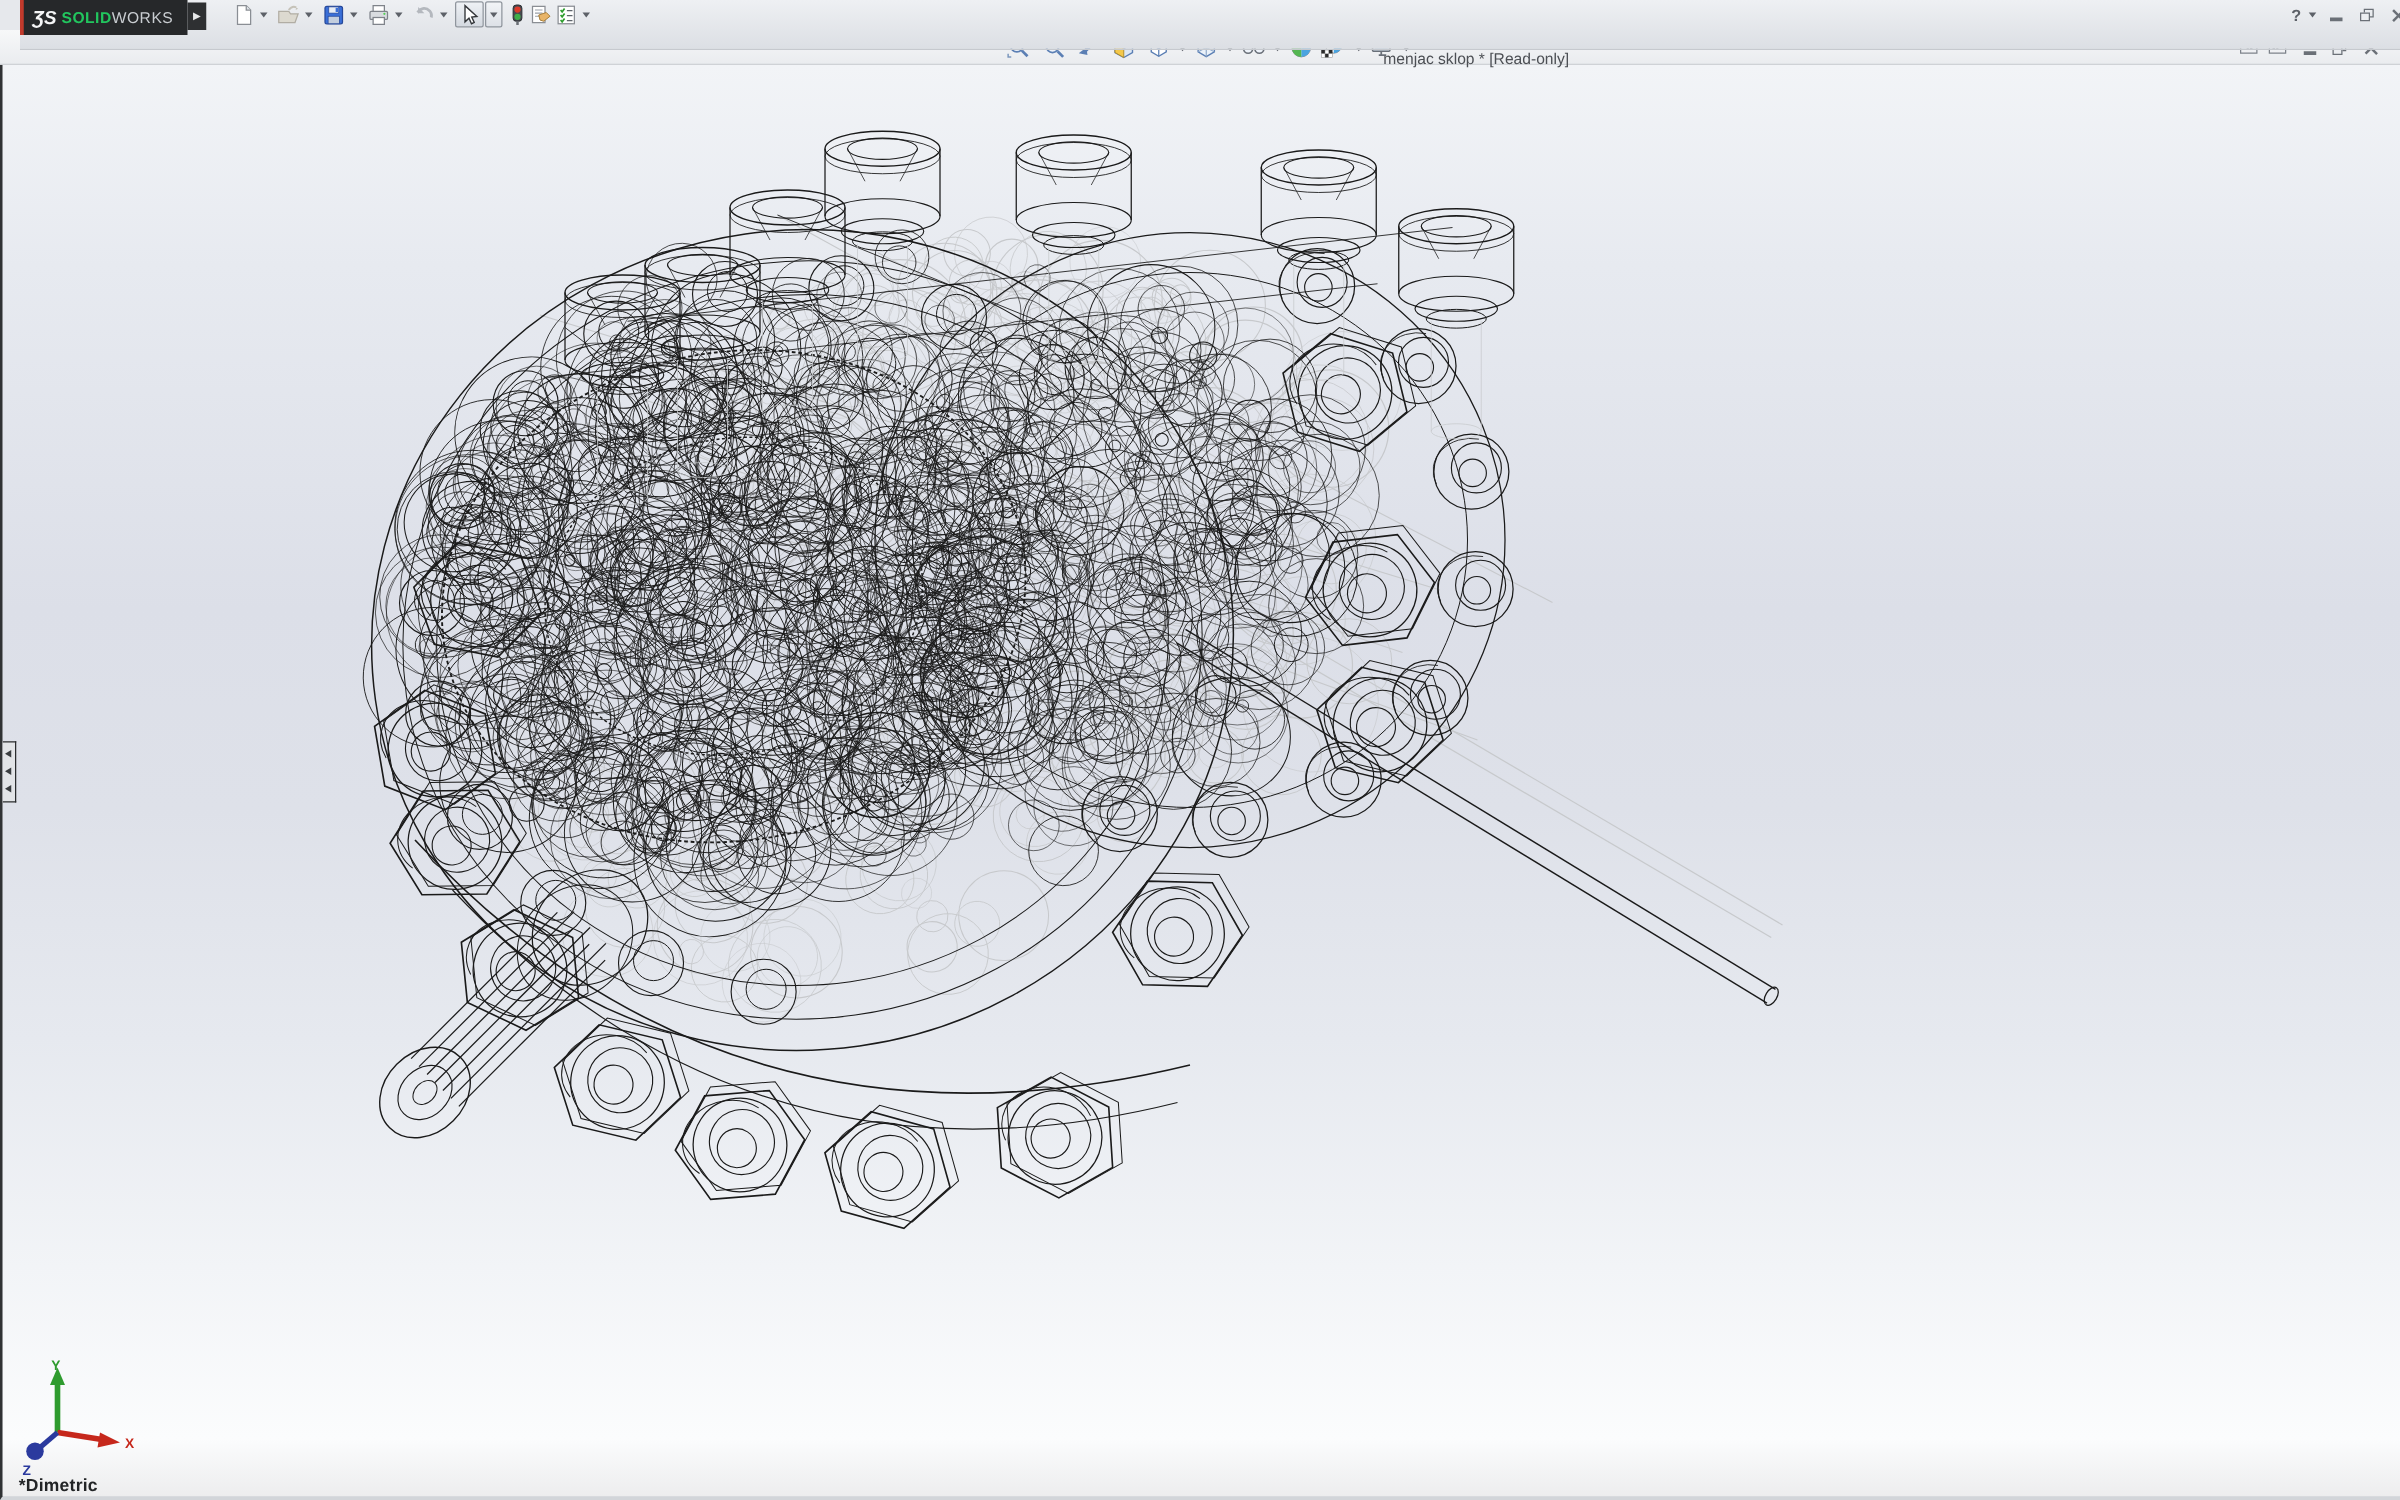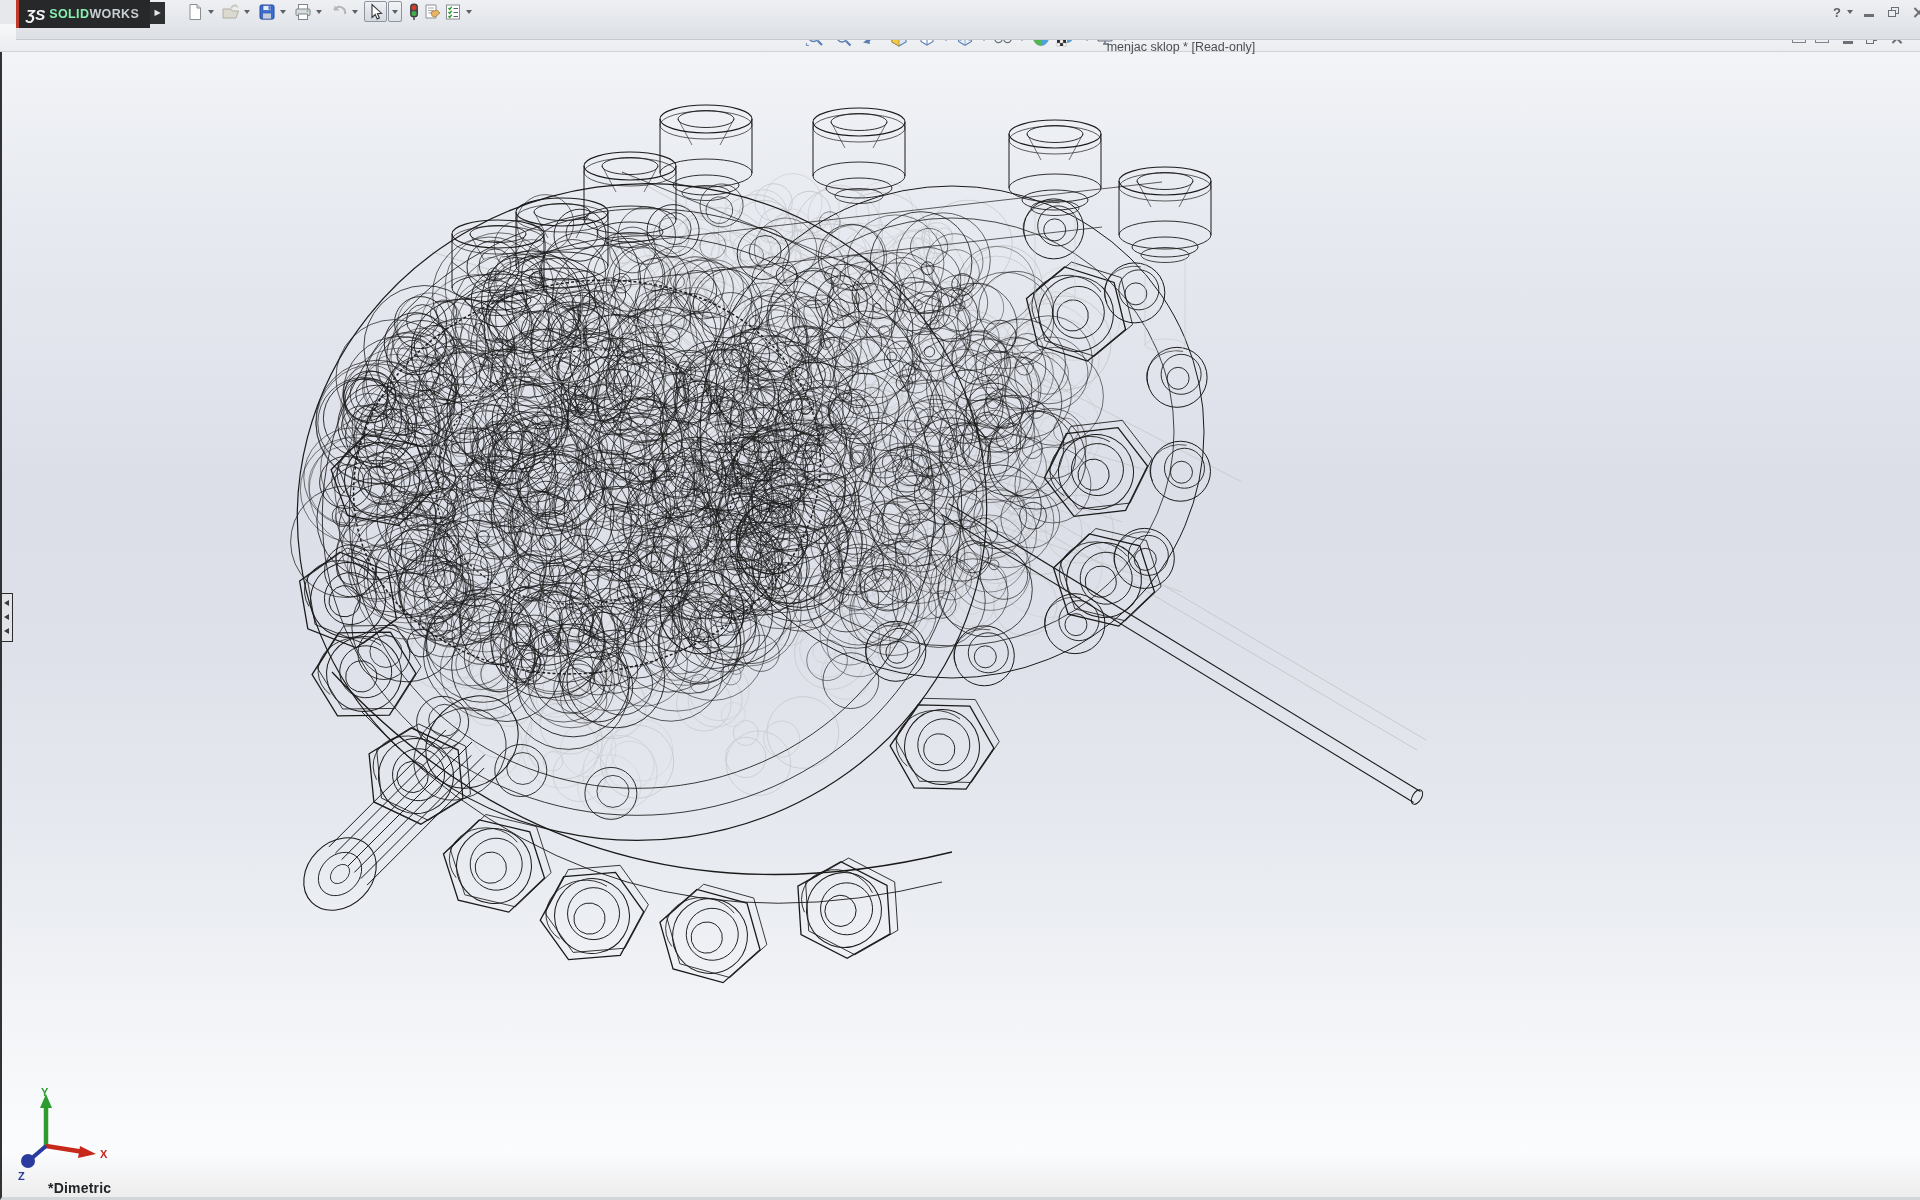--- a/index.html
+++ b/index.html
@@ -6,22 +6,22 @@
   html,body { width:1920px; height:1200px; overflow:hidden;
     font-family:"Liberation Sans", sans-serif; background:#e6e8ec; }
 
   
   .titlebar { position:absolute; left:16px; top:0; width:1920px; height:40px;
     background:linear-gradient(#eef0f3,#dcdfe4); border-bottom:1px solid #c6c9ce; z-index:30; }
   .logo-block { position:absolute; left:0; top:0; width:134px; height:28px;
     background:#26282a; color:#fff; display:flex; align-items:center; z-index:40; }
   .logo-red { position:absolute; left:0; top:0; width:3px; height:28px; background:#c23a2c; }
   .logo-glyph { font-style:italic; font-weight:bold; font-size:15px; margin:0 4px 0 10px; color:#f4f5f6; }
-  .logo-bold  { font-weight:bold; font-size:12.5px; letter-spacing:.4px; color:#86efac; }
-  .logo-light { font-weight:bold; font-size:12.5px; letter-spacing:.4px; color:#c9cdd1; }
+  .logo-bold  { font-weight:bold; font-size:12.5px; letter-spacing:.4px; color:#22c55e; }
+  .logo-light { font-weight:normal; font-size:12.5px; letter-spacing:.4px; color:#c9cdd1; }
   .logo-expand { position:absolute; left:134px; top:2px; width:15px; height:22px; background:#2e3032;
     color:#e8e9ea; font-size:8px; line-height:22px; text-align:center; z-index:40; }
   .win-title { position:absolute; left:1165px; top:4px; transform:translateX(-50%);
     font-size:12.5px; color:#4c4f54; white-space:nowrap;margin-top:36px; }
 
   .tb-icon { position:absolute; top:3px; width:18px; height:18px; }
   .caret { position:absolute; top:10px; width:0; height:0;
     border-left:3.5px solid transparent; border-right:3.5px solid transparent; border-top:4px solid #5d6168; }
   .pressed-box { position:absolute; top:1px; height:21px; border:1px solid #8f959d;
     background:linear-gradient(#eef1f5,#d4d9e0); border-radius:2px; }
@@ -49,21 +49,21 @@
   .viewport { position:absolute; left:0; top:52px; width:1920px; height:1148px;
     border-left:2px solid #303234; border-bottom:3px solid #d2d5d9;
     background:linear-gradient(180deg,#f2f4f7 0%,#e7eaf0 14%,#dcdfe8 38%,#dee1e9 52%,#e6e9ef 68%,#f2f4f7 84%,#fbfcfd 96%,#ededee 100%);
     overflow:hidden; z-index:5; }
   .fm-tab { position:absolute; left:0; top:541px; width:11px; height:49px;
     background:#e2e4e7; border:1px solid #2a2c2e; border-left:none; }
   .fm-arrow { position:absolute; left:2px; width:0; height:0;
     border-top:3.5px solid transparent; border-bottom:3.5px solid transparent; border-right:5px solid #3a3d40; }
 
   .view-label { position:absolute; left:13px; top:1128px; font-size:14px; font-weight:bold;
-    color:#222426; letter-spacing:.2px;margin-left:33px; }
+    color:#222426; letter-spacing:.2px; }
 
   svg text { font-family:"Liberation Sans",sans-serif; }
   .wf { position:absolute; left:0; top:0; }
 </style>
 <style>.ax-y{stroke:#2e9b2e} .ax-y-f{fill:#2e9b2e} .ax-y-t{fill:#2e9b2e}
 .ax-x{stroke:#c6281c} .ax-x-f{fill:#c6281c} .ax-x-t{fill:#c6281c}
 .ax-z{stroke:#2b3a9e} .ax-z-f{fill:#2b3a9e} .ax-z-t{fill:#2b3a9e}</style></head>
 <body>
 
 <div class="titlebar">

